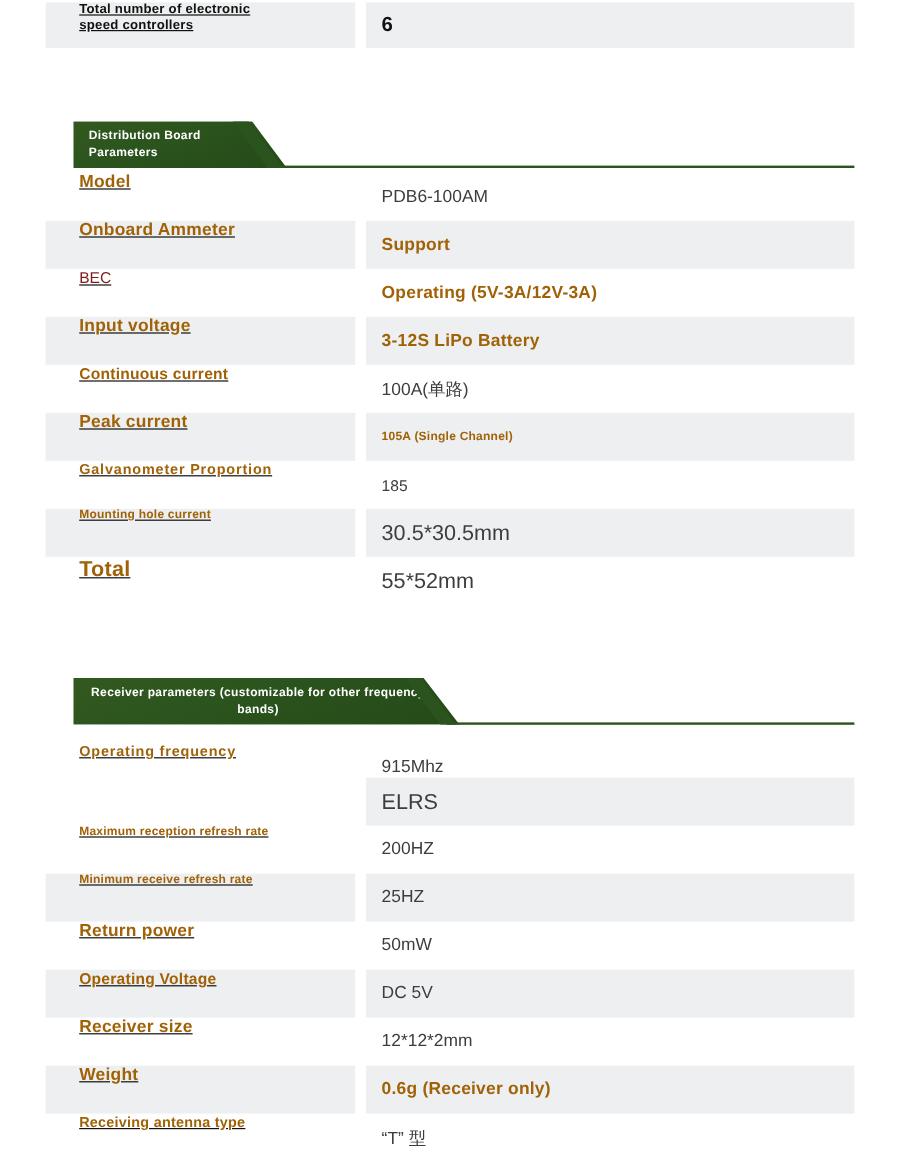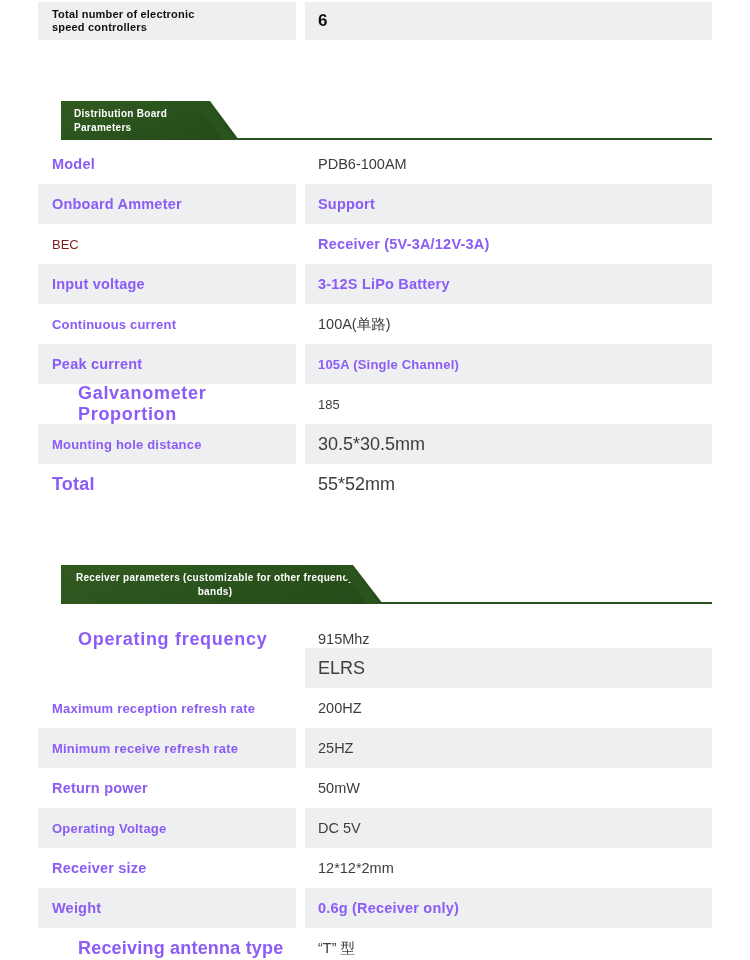--- a/index.html
+++ b/index.html
@@ -7,32 +7,32 @@
   .page {
     position:relative; width:750px; height:960px;
     background:#fff; overflow:hidden;
     font-family:"Liberation Sans", sans-serif;
     color:#111;
   }
   
   .row { position:absolute; left:38px; width:674px; height:40px; }
   .cell-label {
     position:absolute; left:0; top:0; bottom:0; width:258px;
-    display:flex; align-items:center; padding-left:14px;
+    display:flex; align-items:flex-start; padding-left:28px;text-decoration:underline;
   }
   .cell-value {
     position:absolute; left:267px; right:0; top:0; bottom:0;
     display:flex; align-items:center; padding-left:13px;
   }
   .row.gray .cell-label, .row.gray .cell-value { background:#edeff0; }
   
-  .lb  { font-weight:700; color:#8b5cf6; letter-spacing:0.2px; }
+  .lb  { font-weight:700; color:#a16207; letter-spacing:0.2px; }
   .reg { font-weight:400; color:#3d3d3d; }
-  .s11 { font-size:13px; }
-  .s12 { font-size:18px;margin-left:26px; }
+  .s11 { font-size:10px; }
+  .s12 { font-size:12px; }
   .s13 { font-size:13px; }
   .s14 { font-size:14.5px; }
   .s15 { font-size:18px; }
   .track { letter-spacing:0.7px; }
   
   .top-row { position:absolute; left:38px; top:2px; width:674px; height:38px; }
   .top-row .cell-label { width:258px; background:#edeff0; }
   .top-row .cell-value { background:#edeff0; }
   .top-label { font-size:11px; font-weight:700; line-height:13px; max-width:176px; letter-spacing:0.2px; }
   .top-value { font-size:17px; font-weight:700; }
@@ -95,21 +95,21 @@
       </div>
     <div class="cell-value">
         <span class="lb s14">Support</span>
       </div>
   </div>
   <div class="row" style="top:224px">
     <div class="cell-label">
         <span class="reg s13" style="color:#7f1d1d">BEC</span>
       </div>
     <div class="cell-value">
-        <span class="lb s14">Receiver (5V-3A/12V-3A)</span>
+        <span class="lb s14">Operating (5V-3A/12V-3A)</span>
       </div>
   </div>
   <div class="row gray" style="top:264px">
     <div class="cell-label">
         <span class="lb s14">Input voltage</span>
       </div>
     <div class="cell-value">
         <span class="lb s14">3-12S LiPo Battery</span>
       </div>
   </div>
@@ -132,21 +132,21 @@
   <div class="row" style="top:384px">
     <div class="cell-label">
         <span class="lb s12 track">Galvanometer Proportion</span>
       </div>
     <div class="cell-value">
         <span class="reg s13">185</span>
       </div>
   </div>
   <div class="row gray" style="top:424px">
     <div class="cell-label">
-        <span class="lb s11">Mounting hole distance</span>
+        <span class="lb s11">Mounting hole current</span>
       </div>
     <div class="cell-value">
         <span class="reg s15">30.5*30.5mm</span>
       </div>
   </div>
   <div class="row" style="top:464px">
     <div class="cell-label">
         <span class="lb s15">Total</span>
       </div>
     <div class="cell-value">

